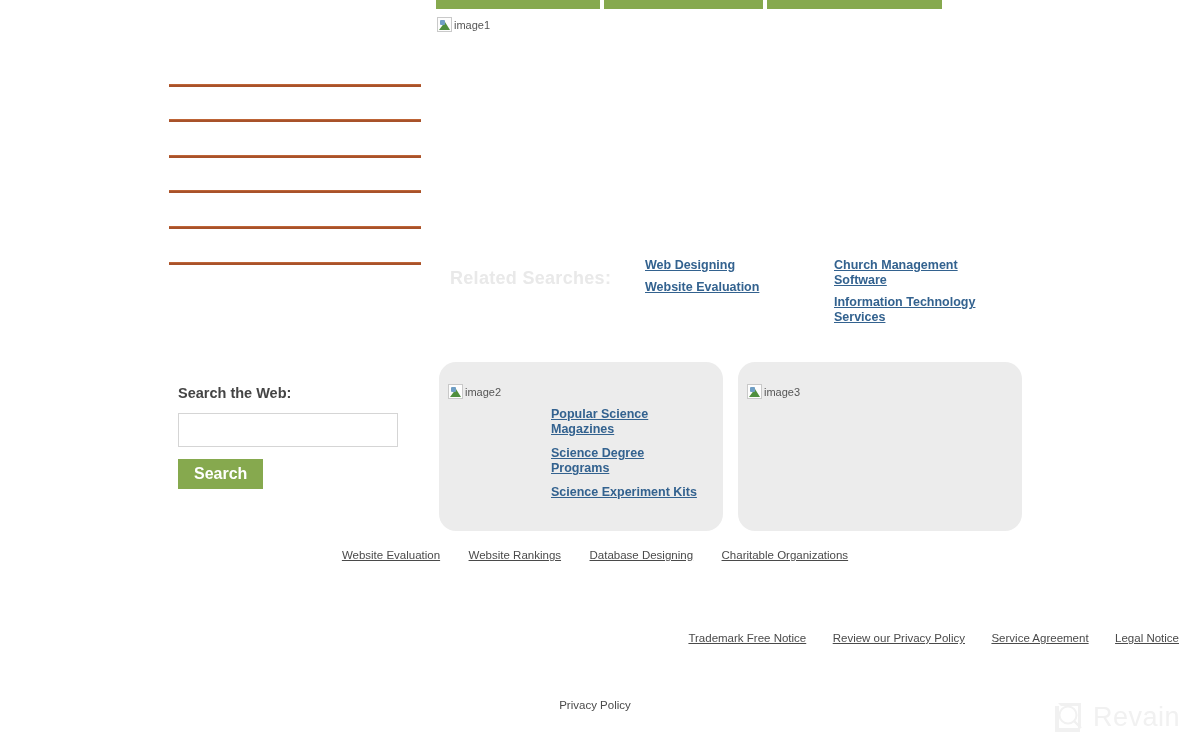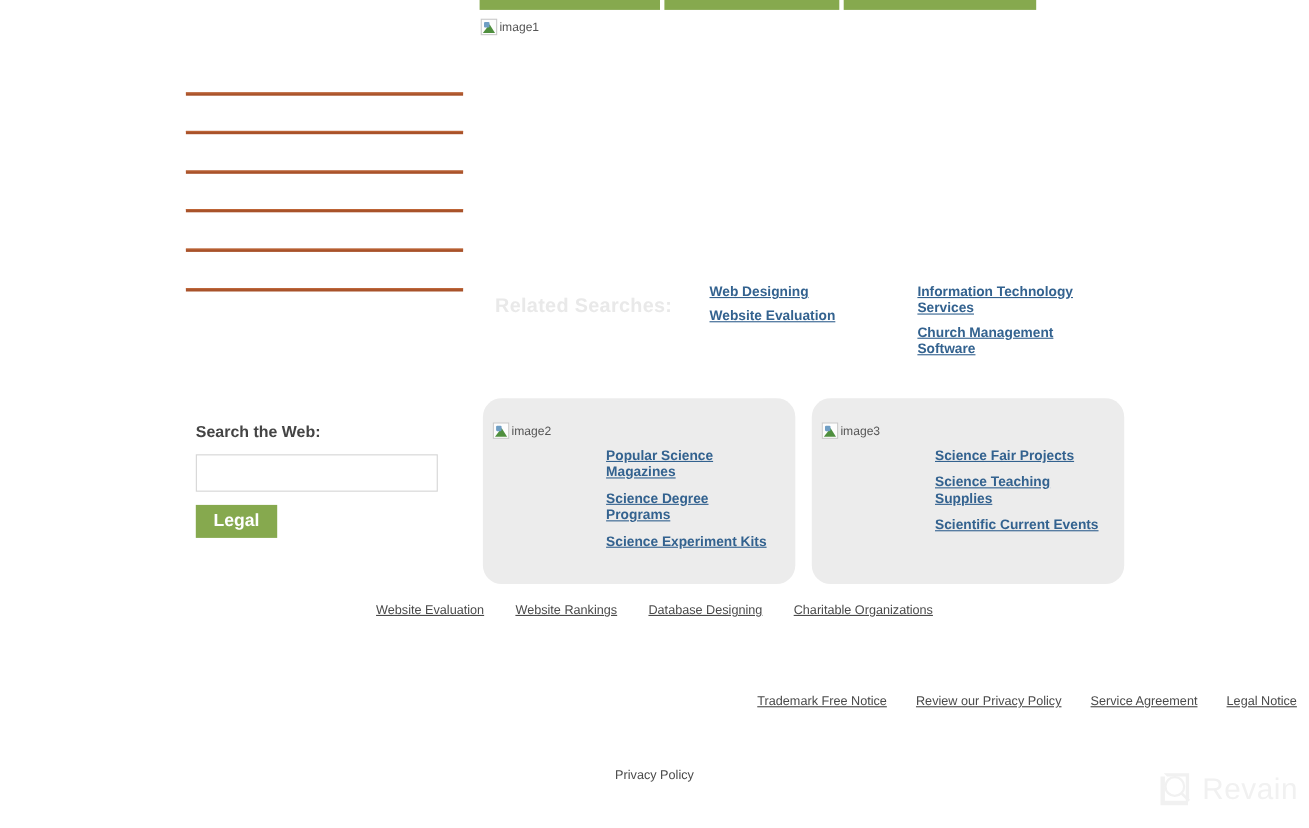--- a/index.html
+++ b/index.html
@@ -258,52 +258,47 @@
 
 <div id="related-searches-section">
   <div id="related-searches-label">Related Searches:</div>
 
   <div id="rs-col-1" class="rs-col">
     <a class="rs-link">Web Designing</a>
     <a class="rs-link">Website Evaluation</a>
   </div>
 
   <div id="rs-col-2" class="rs-col">
+    <a class="rs-link">Church Management Software</a>
     <a class="rs-link">Information Technology Services</a>
-    <a class="rs-link">Church Management Software</a>
   </div>
 </div>
 
 <div id="search-panel">
   <div id="search-the-web-label">Search the Web:</div>
   <input id="search-input" type="text" placeholder="" style="">
-  <button id="search-button">Legal</button>
+  <button id="search-button">Search</button>
 </div>
 
 <div id="gray-box-left" class="gray-box">
   <div class="box-img broken-img">
     <span class="glyph"></span>
     <span>image2</span>
   </div>
   <div class="box-links">
     <a class="box-link">Popular Science Magazines</a>
     <a class="box-link">Science Degree Programs</a>
     <a class="box-link">Science Experiment Kits</a>
   </div>
 </div>
 
 <div id="gray-box-right" class="gray-box">
   <div class="box-img broken-img">
     <span class="glyph"></span>
     <span>image3</span>
-  </div>
-  <div class="box-links">
-    <a class="box-link">Science Fair Projects</a>
-    <a class="box-link">Science Teaching Supplies</a>
-    <a class="box-link">Scientific Current Events</a>
   </div>
 </div>
 
 <div id="footer-row-1" class="footer-row">
   <a class="footer-link">Website Evaluation</a>
   <a class="footer-link">Website Rankings</a>
   <a class="footer-link">Database Designing</a>
   <a class="footer-link">Charitable Organizations</a>
 </div>
 

